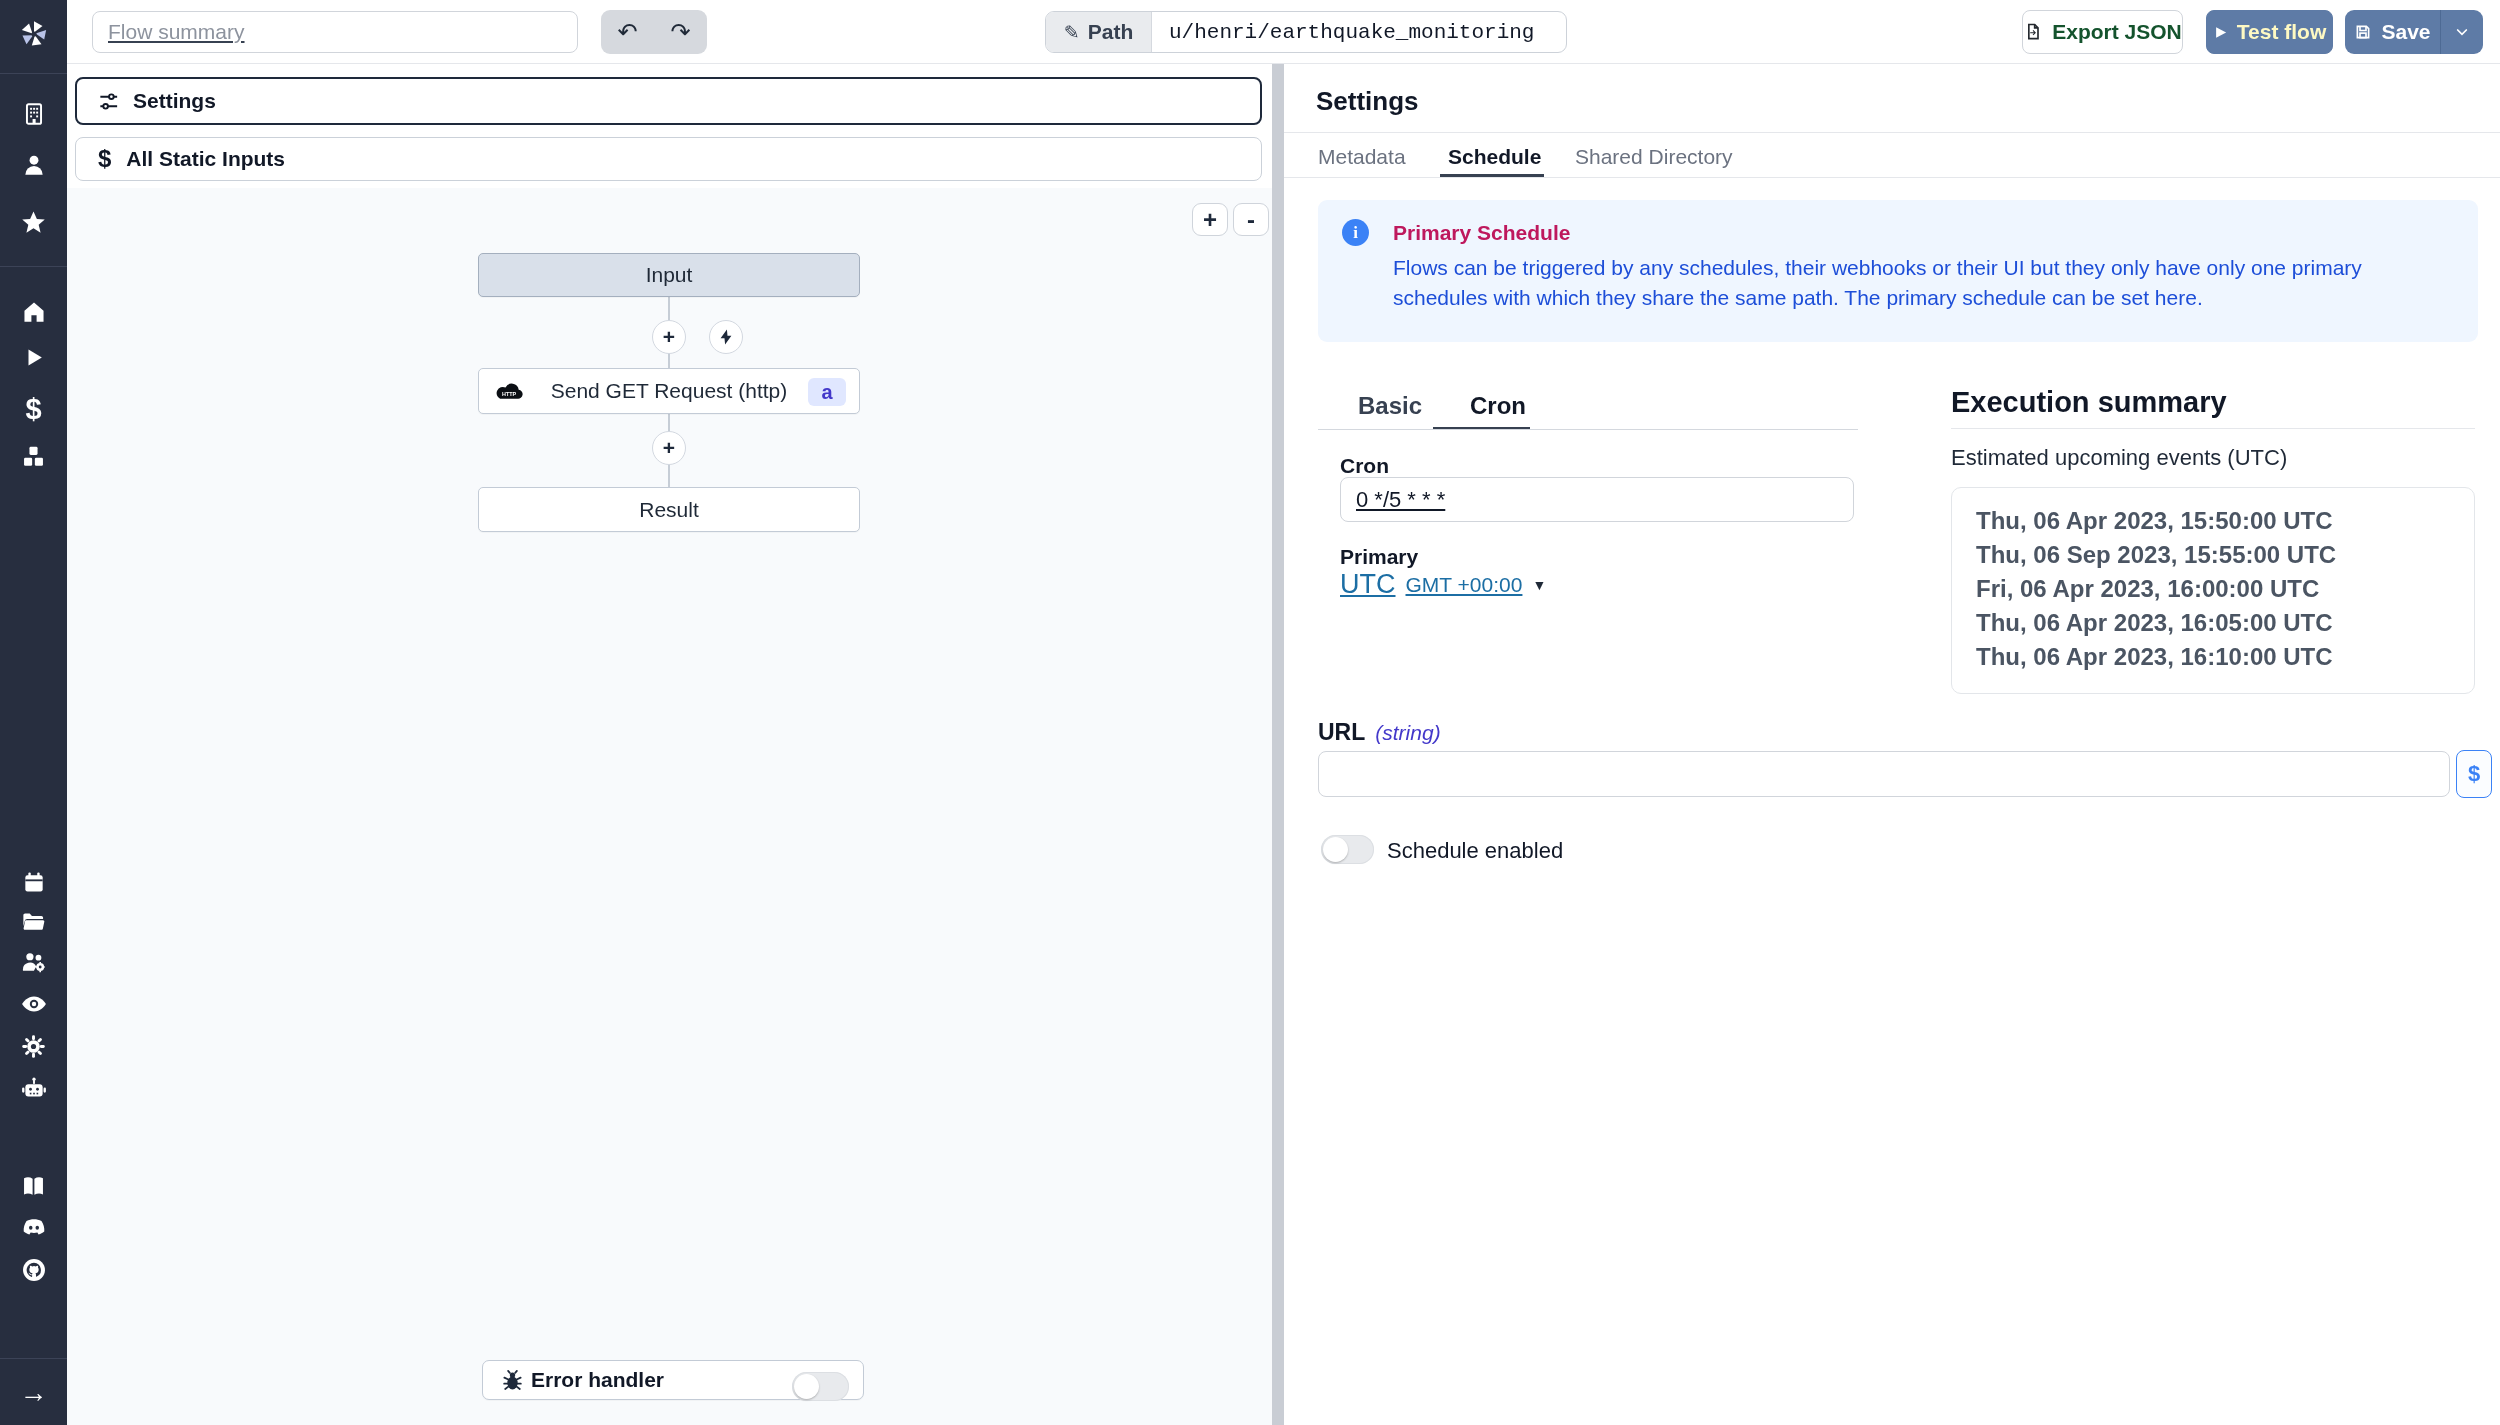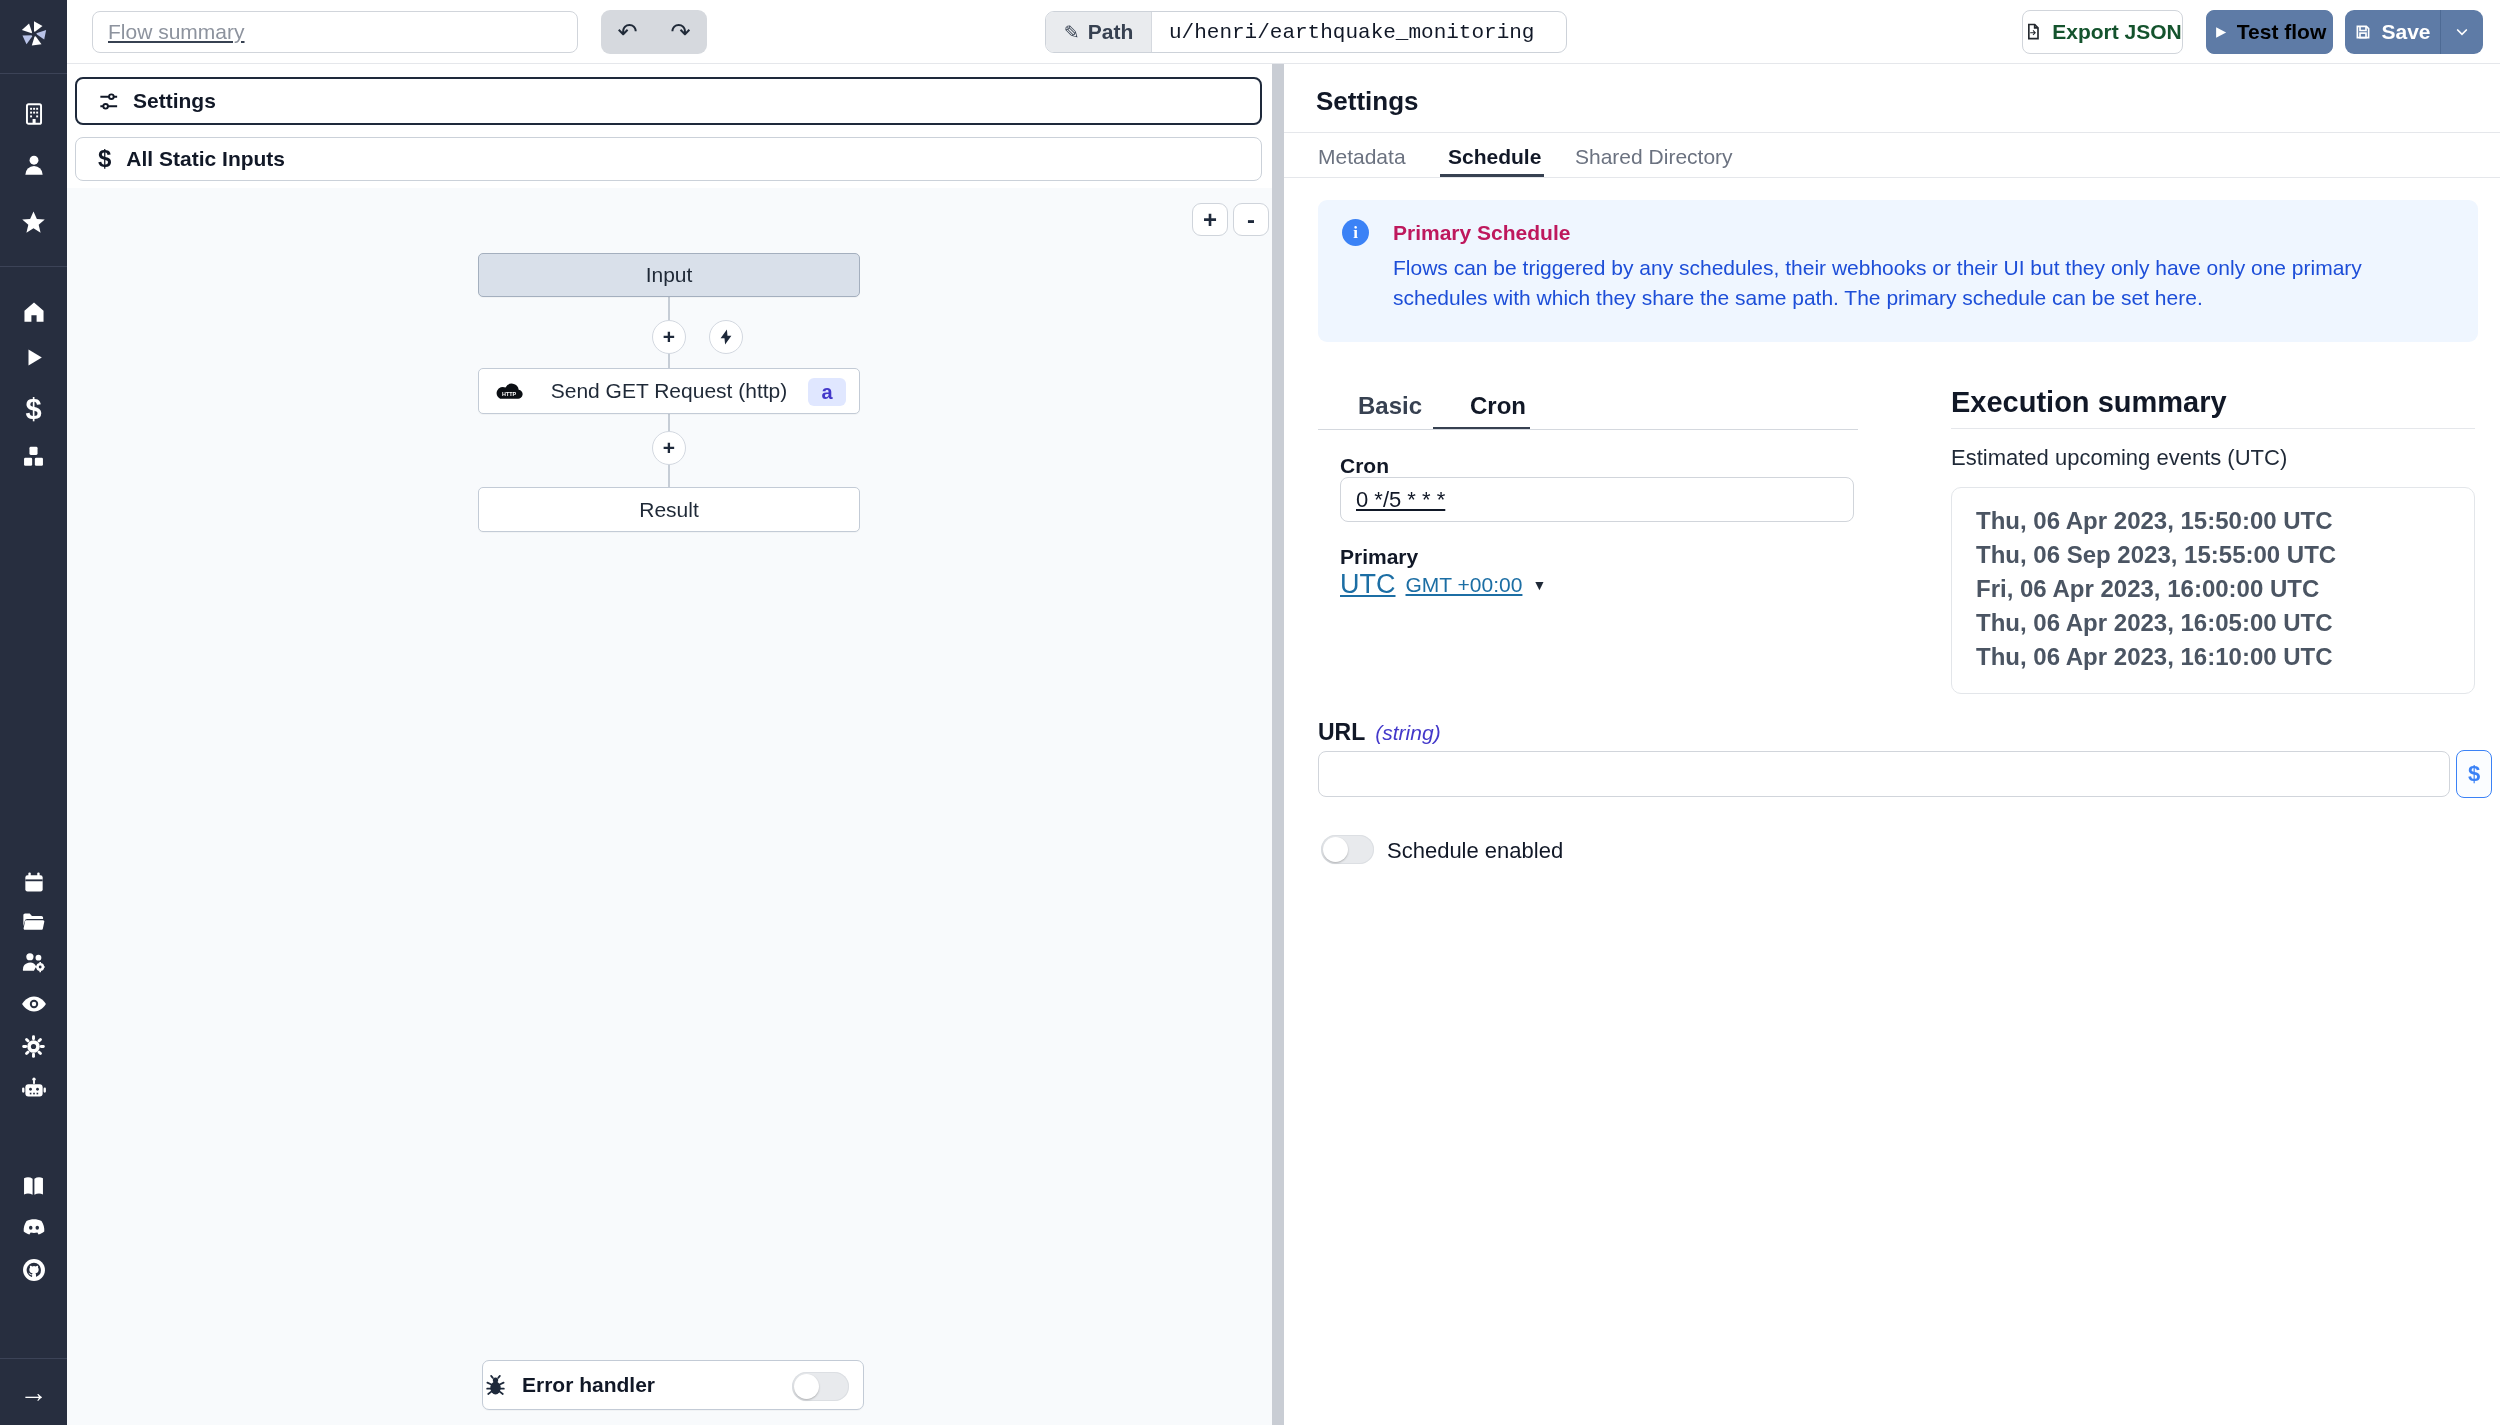--- a/index.html
+++ b/index.html
@@ -15,21 +15,21 @@
   .sidediv { position:absolute; left:0; width:67px; height:1px; background:#3c4357; }
 
   
   #topbar { position:absolute; left:67px; top:0; width:2433px; height:64px; background:#fff;
             border-bottom:1px solid #e5e7eb; z-index:20; }
   .input { border:1px solid #d1d5db; border-radius:8px; background:#fff; font-family:"Liberation Sans",sans-serif;text-decoration:underline; }
   .input::placeholder { color:#8d939e; }
   .btn { display:flex; align-items:center; justify-content:center; gap:9px; border-radius:8px;
          font-size:21px; font-weight:700; cursor:pointer; }
   .btn-white { background:#fff; border:1px solid #d1d5db; color:#14532d; }
-  .btn-blue  { background:#5e7ba6; border:1px solid #5e7ba6; color:#000000; }
+  .btn-blue  { background:#5e7ba6; border:1px solid #5e7ba6; color:#fef9c3; }
 
   
   #flowpane { position:absolute; left:67px; top:64px; width:1205px; height:1361px; background:#ffffff; }
   #canvas { position:absolute; left:0; top:124px; right:0; bottom:0; background:#f8fafc; }
   .flowbox { position:absolute; background:#fff; border-radius:8px; display:flex; align-items:center;
              font-weight:700; font-size:21px; color:#111827; cursor:pointer; }
   .node { position:absolute; background:#fff; border:1px solid #c3cbd6; border-radius:5px;
           display:flex; align-items:center; justify-content:center; font-size:21px; color:#1f2937;
           cursor:pointer; box-shadow:0 1px 1px rgba(0,0,0,.03); }
   .circlebtn { position:absolute; width:34px; height:34px; border-radius:50%; background:#fff;
@@ -324,21 +324,21 @@
     <span style="position:absolute;right:13px;top:9px;width:38px;height:28px;background:#e0e7ff;border-radius:6px;
                  display:flex;align-items:center;justify-content:center;font-size:20px;font-weight:700;color:#4338ca">a</span>
   </div>
 
   <div class="circlebtn" style="left:585px;top:367px;font-size:21px;font-weight:900;color:#1e293b">+</div>
 
   <div class="node" style="left:411px;top:423px;width:382px;height:45px">
     <span>Result</span>
   </div>
 
-  <div class="node" style="left:415px;top:1296px;width:382px;height:50px;justify-content:flex-start;gap:14px;border-radius:7px">
+  <div class="node" style="left:415px;top:1296px;width:382px;height:40px;justify-content:flex-start;padding-left:17px;gap:6px;border-radius:7px">
     <svg width="25" height="25" viewBox="0 0 24 24">
       <g stroke="#1e293b" stroke-width="1.7" stroke-linecap="round">
         <path d="M4.2 9.2 8 11M4 15h4.2M5 20.2l3.6-2.8M19.8 9.2 16 11M20 15h-4.2M19 20.2l-3.6-2.8M9.4 4.6 7.8 2.8M14.6 4.6l1.6-1.8"></path>
         </g>
       <circle cx="12" cy="6.8" r="2.6" fill="#1e293b"></circle>
       <ellipse cx="12" cy="14.4" rx="5" ry="6.2" fill="#1e293b"></ellipse>
       </svg>
     <span style="font-weight:700;font-size:21px;color:#111827">Error handler</span>
     <div class="toggle" style="right:14px;top:11px;width:57px;height:29px">
       <div class="knob" style="width:25px;height:25px"></div>

